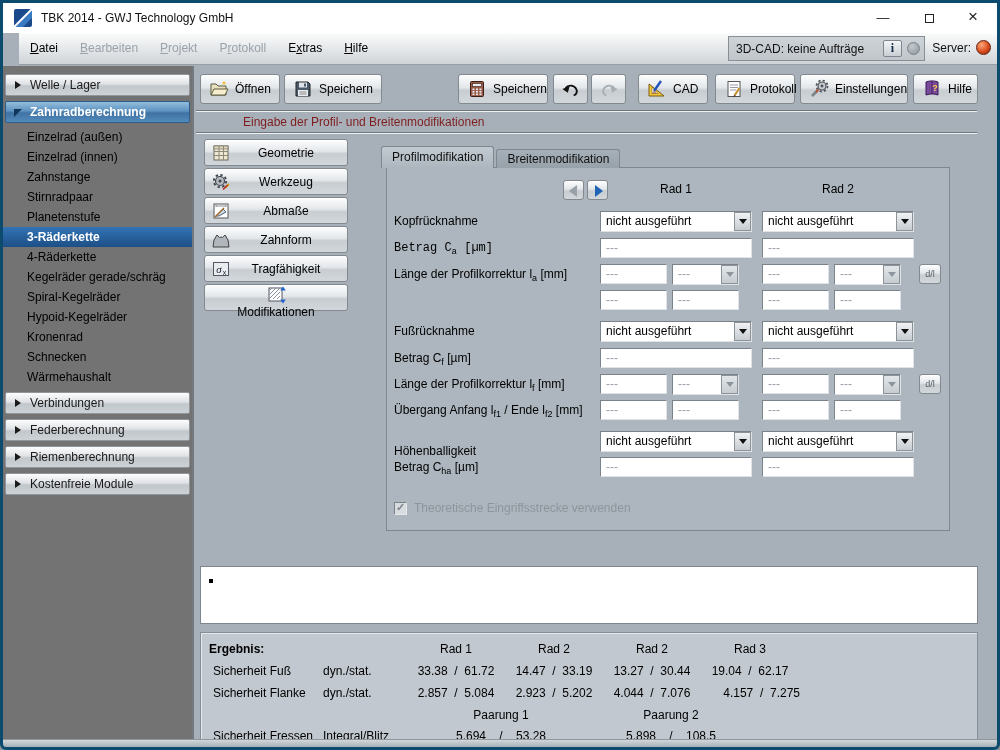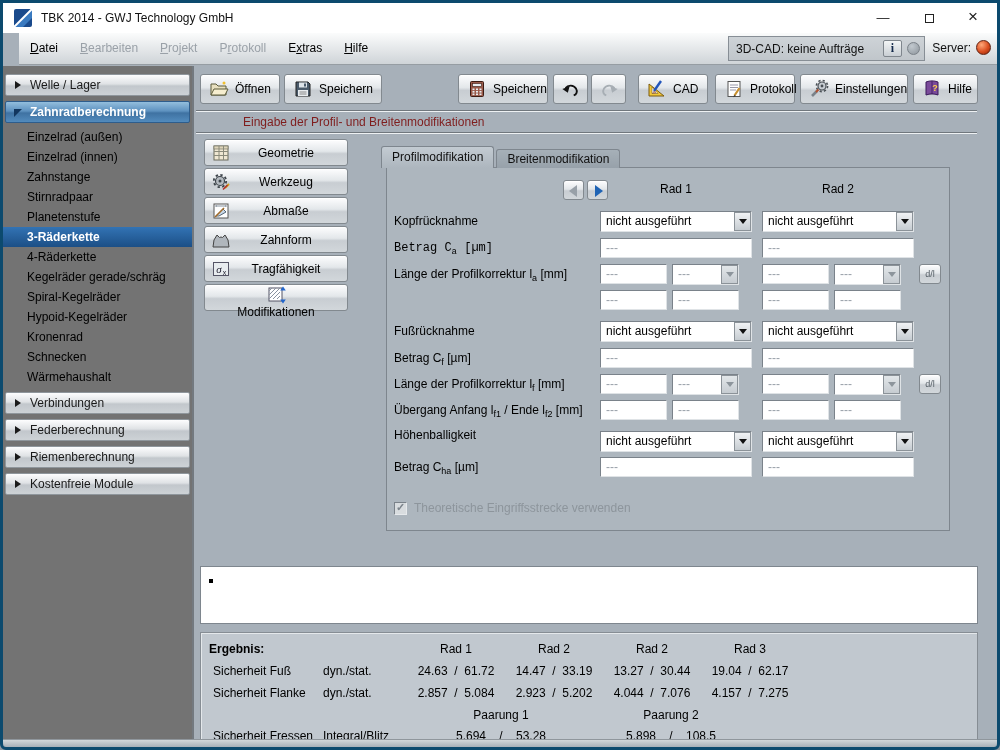--- a/index.html
+++ b/index.html
@@ -226,21 +226,21 @@
           <span class="ddbtn">
             <span class="arr"></span>
           </span>
         </div>
         <button class="dl-btn btn3d" style="left: 532px; top: 206px;"><span>d/l</span></button>
         <div class="row-label" style="top: 232px;"><span>Übergang Anfang l</span><sub>f1</sub><span> / Ende l</span><sub>f2</sub><span> [mm]</span></div>
         <div class="tfield" style="left: 213px; top: 232px; width: 67px;"><span>---</span></div>
         <div class="tfield" style="left: 285px; top: 232px; width: 67px;"><span>---</span></div>
         <div class="tfield" style="left: 375px; top: 232px; width: 67px;"><span>---</span></div>
         <div class="tfield" style="left: 447px; top: 232px; width: 67px;"><span>---</span></div>
-        <div class="row-label" style="top: 257px;"><span>Höhenballigkeit</span></div>
+        <div class="row-label" style="top: 273px;"><span>Höhenballigkeit</span></div>
         <div class="selectw" style="left: 213px; top: 263px; width: 152px;">
           <span class="txt">nicht ausgeführt</span>
           <span class="ddbtn">
             <span class="arr"></span>
           </span>
         </div>
         <div class="selectw" style="left: 375px; top: 263px; width: 152px;">
           <span class="txt">nicht ausgeführt</span>
           <span class="ddbtn">
             <span class="arr"></span>
@@ -258,30 +258,30 @@
         <div class="msg"><span class="bullet"></span></div>
       </div>
     <div class="results" id="results">
       <div class="res-title">Ergebnis:</div>
     <div class="res-col" style="left: 205px; top: 9px;">Rad 1</div>
         <div class="res-col" style="left: 303px; top: 9px;">Rad 2</div>
         <div class="res-col" style="left: 401px; top: 9px;">Rad 2</div>
         <div class="res-col" style="left: 499px; top: 9px;">Rad 3</div>
         <div class="res-lab" style="top: 31px;">Sicherheit Fuß</div>
         <div class="res-met" style="top: 31px;">dyn./stat.</div>
-        <div class="res-cell" style="left: 205px; top: 31px;">24.63  /  61.72</div>
+        <div class="res-cell" style="left: 205px; top: 31px;">33.38  /  61.72</div>
         <div class="res-cell" style="left: 303px; top: 31px;">14.47  /  33.19</div>
         <div class="res-cell" style="left: 401px; top: 31px;">13.27  /  30.44</div>
         <div class="res-cell" style="left: 499px; top: 31px;">19.04  /  62.17</div>
         <div class="res-lab" style="top: 53px;">Sicherheit Flanke</div>
         <div class="res-met" style="top: 53px;">dyn./stat.</div>
         <div class="res-cell" style="left: 205px; top: 53px;">2.857  /  5.084</div>
         <div class="res-cell" style="left: 303px; top: 53px;">2.923  /  5.202</div>
         <div class="res-cell" style="left: 401px; top: 53px;">4.044  /  7.076</div>
-        <div class="res-cell" style="left: 499px; top: 53px;">4.157  /  7.275</div>
+        <div class="res-cell" style="left: 499px; top: 53px; text-align: right;">4.157  /  7.275</div>
         <div class="res-pcol" style="left: 220px; top: 75px;">Paarung 1</div>
         <div class="res-pcol" style="left: 390px; top: 75px;">Paarung 2</div>
         <div class="res-lab" style="top: 96px;">Sicherheit Fressen</div>
         <div class="res-met" style="top: 96px;">Integral/Blitz</div>
         <div class="res-pcell" style="left: 220px; top: 96px;">5.694    /    53.28</div>
         <div class="res-pcell" style="left: 390px; top: 96px;">5.898    /    108.5</div>
       </div>
   <button class="tb-btn btn3d" style="left: 4px; width: 80px;">
         <span style="width: 20px; height: 20px; display: inline-block;"><svg viewBox="0 0 20 20">
             <path d="M2 16 L2 5 L7 5 L9 7 L17 7 L17 16 Z" fill="#e8e0c0" stroke="#5a5a3a"></path>

